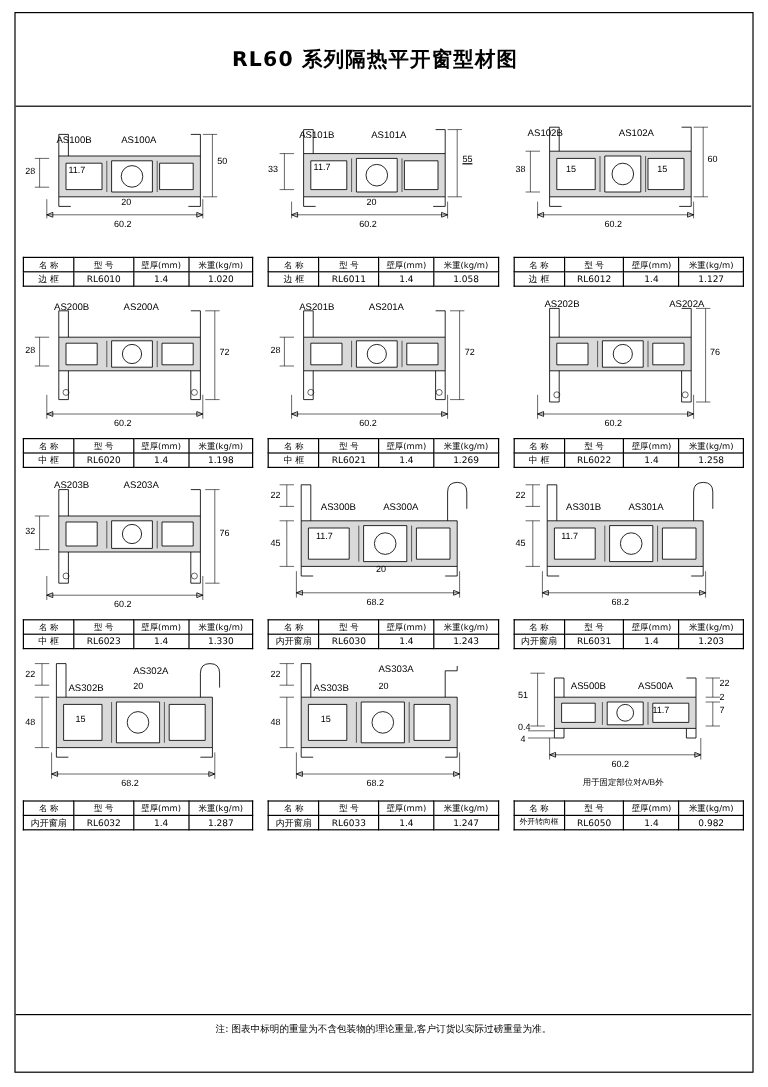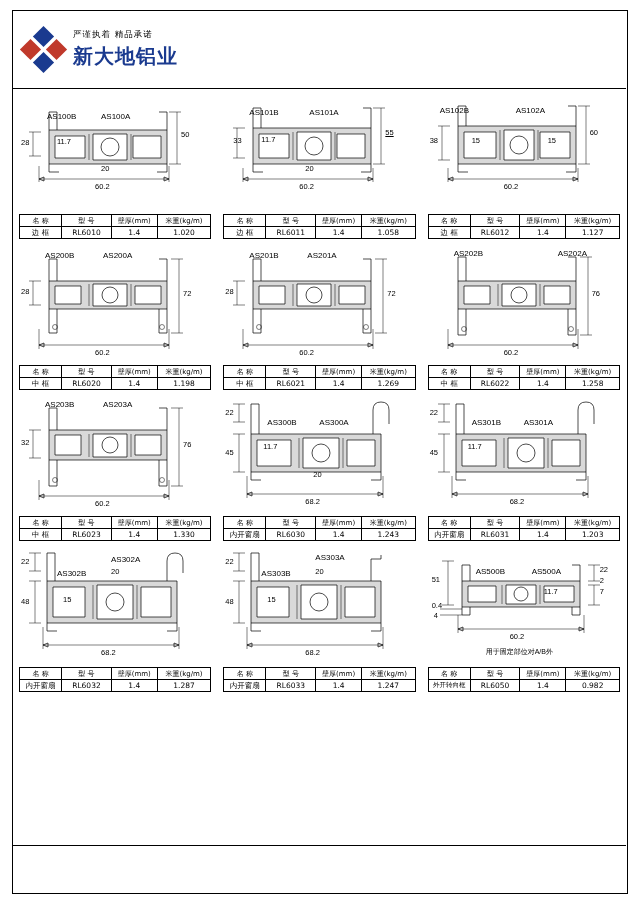--- a/index.html
+++ b/index.html
@@ -50,33 +50,22 @@
   .fillg{fill:#d9d9d9;stroke:#000;stroke-width:0.7;}
   .fillw{fill:#fff;stroke:#000;stroke-width:0.7;}
 </style>
 </head>
 <body>
 
 <div class="page">
   <div class="frame"></div>
 
   <div class="header">
-    <div class="logo-block">
-      <div class="logo-mark">
-        <div class="d" style="left:13px;top:0px;"></div>
-        <div class="d r" style="left:0px;top:13px;"></div>
-        <div class="d r" style="left:26px;top:13px;"></div>
-        <div class="d" style="left:13px;top:26px;"></div>
-      </div>
-      <div class="logo-text">
-        <div class="logo-slogan">严谨执着  精品承诺</div>
-        <div class="logo-name">新大地铝业</div>
-      </div>
-    </div>
     <div class="title-block">
+      <div class="title-cn">RL60 系列隔热平开窗型材图</div>
     </div>
   </div>
 
   <div class="grid">
 
     <div class="cell">
       <div class="dwg">
         <svg width="200" height="108" viewBox="0 0 200 108">
 
           <line class="thin" x1="20" y1="72" x2="20" y2="88"></line>
@@ -152,21 +141,21 @@
           <path class="fillw" d="M114 40 h28 v24 h-28 z"></path>
           <path class="ln" d="M30 34 v-20 h8 v20"></path>
           <path class="ln" d="M140 14 h8 v20"></path>
           <path class="ln" d="M30 70 v8 h10"></path>
           <path class="ln" d="M148 70 v8 h-10"></path>
           <line class="thin" x1="70" y1="38" x2="70" y2="66"></line>
           <line class="thin" x1="112" y1="38" x2="112" y2="66"></line>
         </svg>
         <span class="lbl" style="left:26px;top:14px;">AS101B</span>
         <span class="lbl" style="left:86px;top:14px;">AS101A</span>
-        <span class="dim" style="left:10px;top:42px;">33</span>
+        <span class="dim" style="left:0;top:42px;">33</span>
         <span class="dim" style="left:38px;top:41px;">11.7</span>
         <span class="dim" style="left:82px;top:70px;">20</span>
         <span class="dim" style="left:162px;top:34px;text-decoration:underline;">55</span>
         <span class="dim" style="left:76px;top:88px;">60.2</span>
       </div>
       <table class="spec">
         <tbody>
             <tr>
           <td class="c1 h">名  称</td>
           <td class="c2 h">型  号</td>
@@ -703,14 +692,15 @@
           <td>1.4</td>
           <td>0.982</td>
         </tr>
       </tbody>
         </table>
     </div>
 
   </div>
 
   <div class="footer">
+    <div class="l1">注: 图表中标明的重量为不含包装物的理论重量,客户订货以实际过磅重量为准。</div>
   </div>
 </div>
 
 </body></html>

